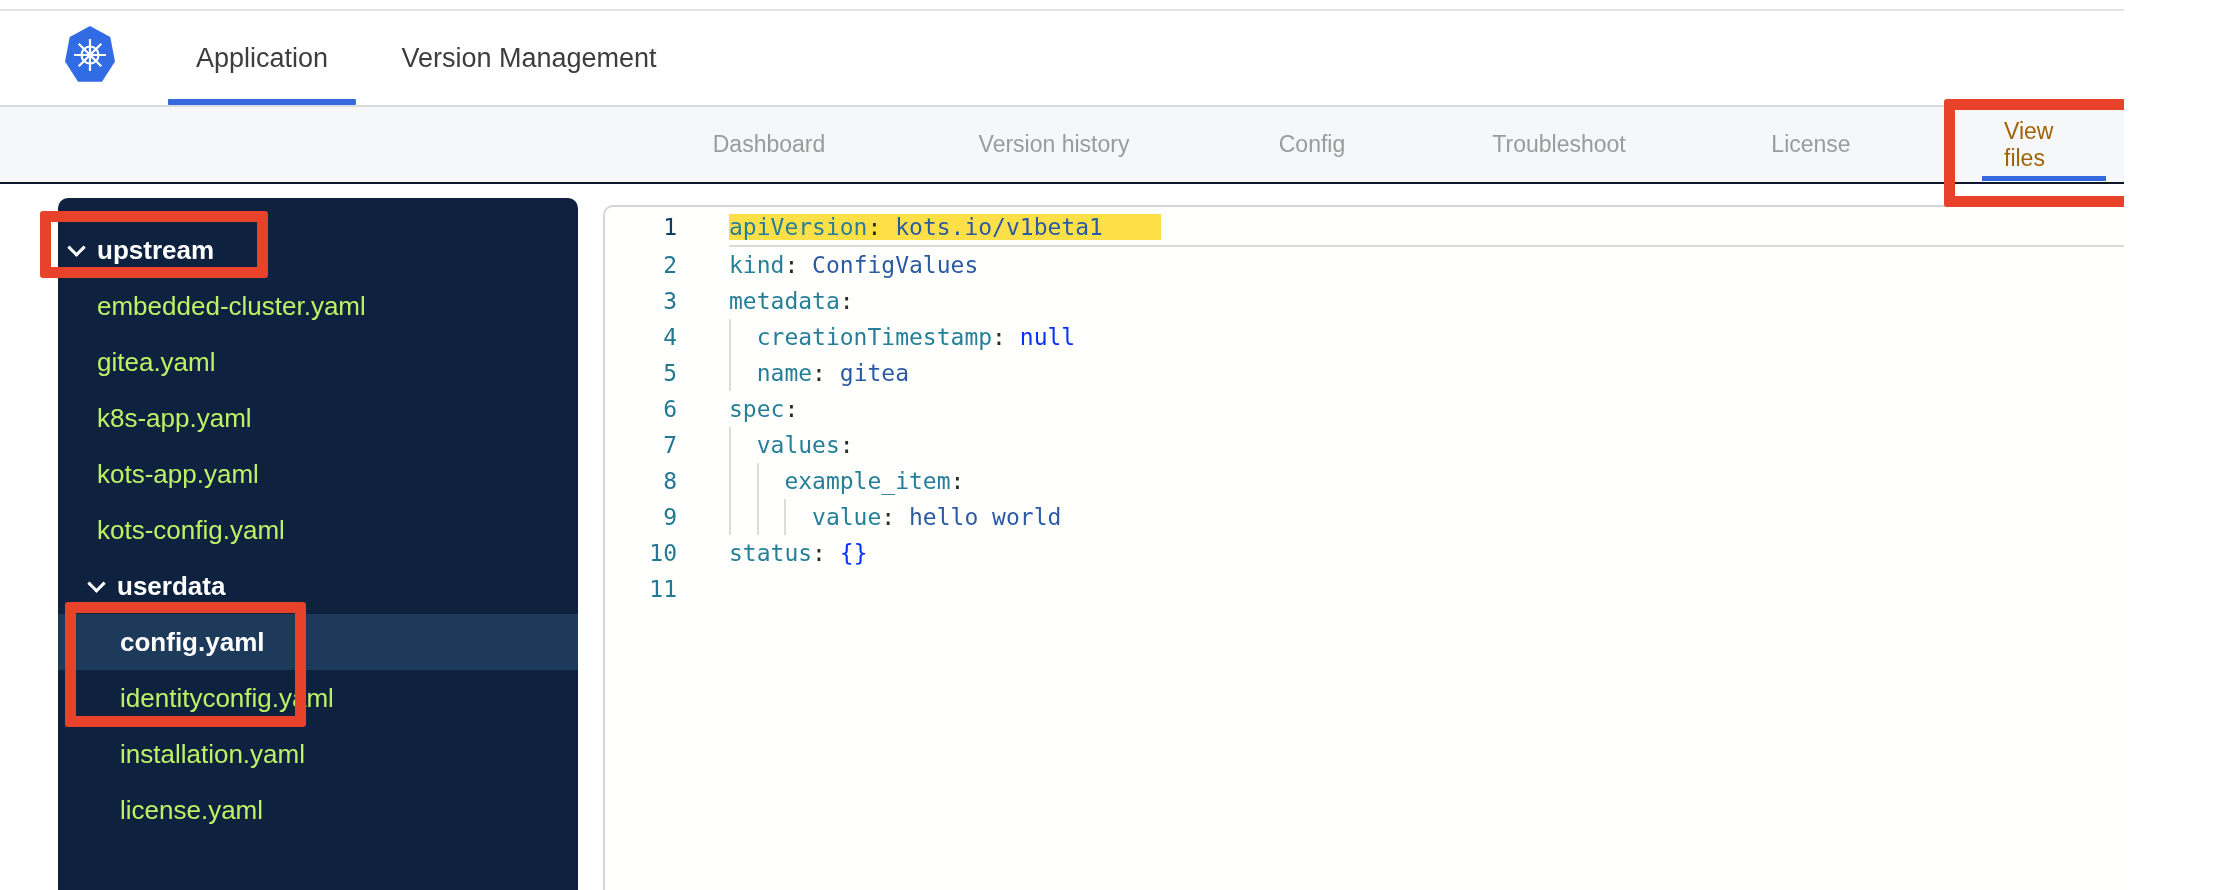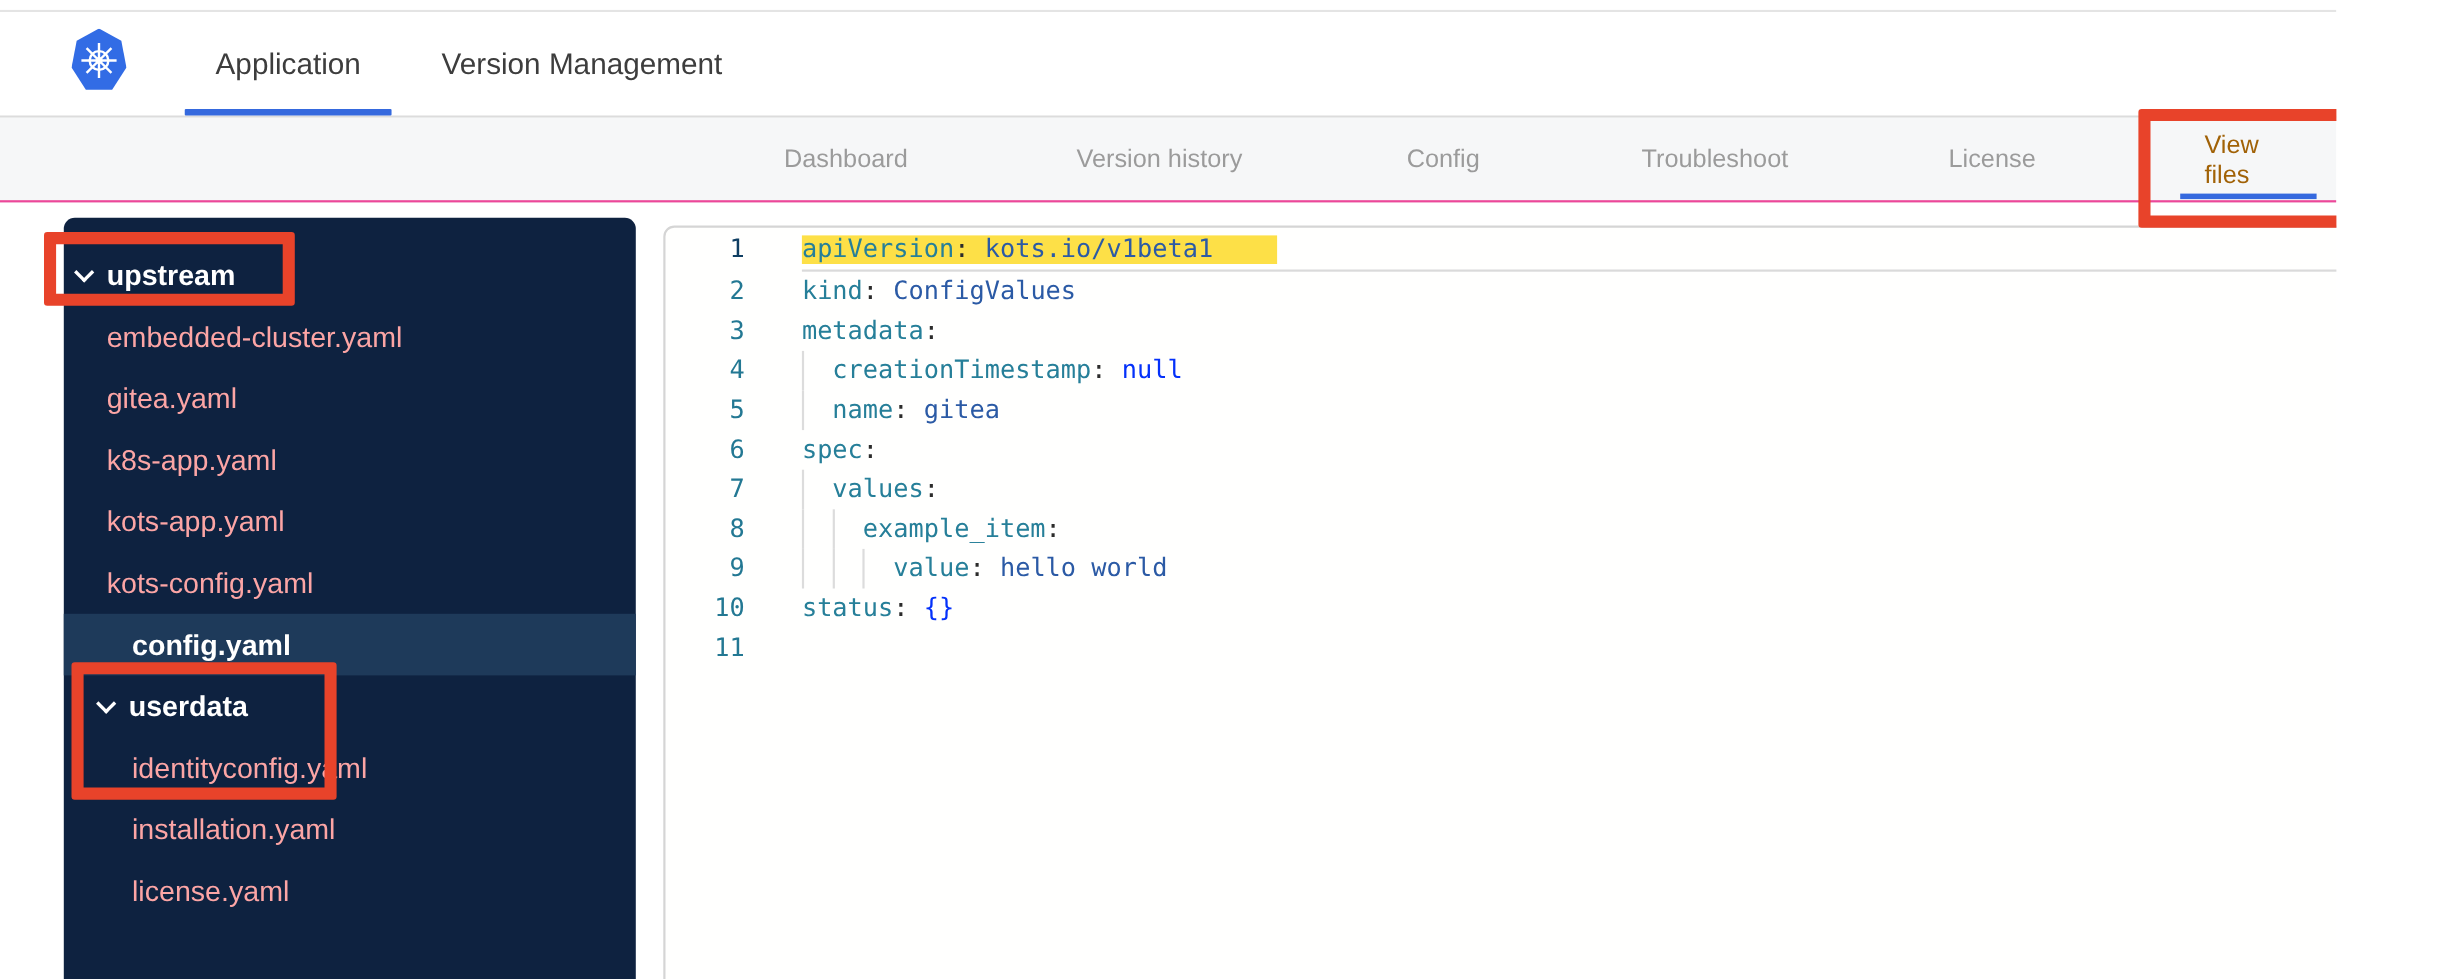--- a/index.html
+++ b/index.html
@@ -16,31 +16,31 @@
   .logo-badge { position:absolute; left:64px; top:15px; width:52px; height:58px;
     background:#326ce5; display:flex; align-items:center; justify-content:center;
     clip-path:polygon(50% 0%, 89% 19%, 98% 61%, 73% 96%, 27% 96%, 2% 61%, 11% 19%);
   }
   .top-tab { position:absolute; top:0; height:94px; transform:translateX(-50%);
     display:flex; align-items:center; font-size:27px; color:#3d3d3d; cursor:pointer; }
   .top-tab .tab-underline { position:absolute; left:-28px; right:-28px; bottom:0; height:6px; background:#3569de; border-radius:1px; display:none; }
   .top-tab.active .tab-underline { display:block; }
 
   
-  .subnav { position:absolute; left:0; top:107px; width:100%; height:77px; background:#f6f7f8; border-bottom:2px solid #ec4899;text-decoration:underline; }
+  .subnav { position:absolute; left:0; top:107px; width:100%; height:77px; background:#f6f7f8; border-bottom:2px solid #0f172a;text-decoration:underline; }
   .subnav-item { position:absolute; top:0; height:75px; transform:translateX(-50%);
     display:flex; align-items:center; font-size:23px; color:#9b9b9b; cursor:pointer; }
   .subnav-item.active { color:#a16207; }
   .subnav-item .tab-underline { position:absolute; left:-22px; right:-22px; bottom:1px; height:5px; background:#3569de; display:none; }
   .subnav-item.active .tab-underline { display:block; }
 
   
   .sidebar { position:absolute; left:58px; top:198px; width:520px; height:700px;
     background:#0e2240; border-radius:10px 10px 0 0; padding-top:24px; }
-  .tree-row { height:56px; display:flex; align-items:center; font-size:26px; color:#fca5a5; cursor:pointer; white-space:nowrap; }
+  .tree-row { height:56px; display:flex; align-items:center; font-size:26px; color:#bef264; cursor:pointer; white-space:nowrap; }
   .tree-row.folder { color:#ffffff; font-weight:700; }
   .tree-row.selected { background:#1e3a5a; color:#ffffff; font-weight:700; }
   .chevron-down { display:inline-block; width:13px; height:13px;
     border-left:3px solid currentColor; border-bottom:3px solid currentColor;
     transform:rotate(-45deg) translate(2px,-2px); margin-right:14px; flex:none; }
 
   
   .editor { position:absolute; left:603px; top:205px; right:-12px; bottom:-12px;
     background:#fffffe; border:2px solid #d5d5d5; border-radius:10px;
     font-family:"DejaVu Sans Mono", monospace; font-size:23px; line-height:36px; padding-top:2px; overflow:hidden; }
@@ -131,26 +131,26 @@
       </div>
       <div class="tree-row file" style="padding-left: 39px;">
         <span>k8s-app.yaml</span>
       </div>
       <div class="tree-row file" style="padding-left: 39px;">
         <span>kots-app.yaml</span>
       </div>
       <div class="tree-row file" style="padding-left: 39px;">
         <span>kots-config.yaml</span>
       </div>
-      <div class="tree-row file selected" style="padding-left: 62px;">
-        <span>config.yaml</span>
-      </div>
       <div class="tree-row folder" style="padding-left: 32px;">
         <span class="chevron-down"></span>
         <span>userdata</span>
+      </div>
+      <div class="tree-row file selected" style="padding-left: 62px;">
+        <span>config.yaml</span>
       </div>
       <div class="tree-row file" style="padding-left: 62px;">
         <span>identityconfig.yaml</span>
       </div>
       <div class="tree-row file" style="padding-left: 62px;">
         <span>installation.yaml</span>
       </div>
       <div class="tree-row file" style="padding-left: 62px;">
         <span>license.yaml</span>
       </div>

